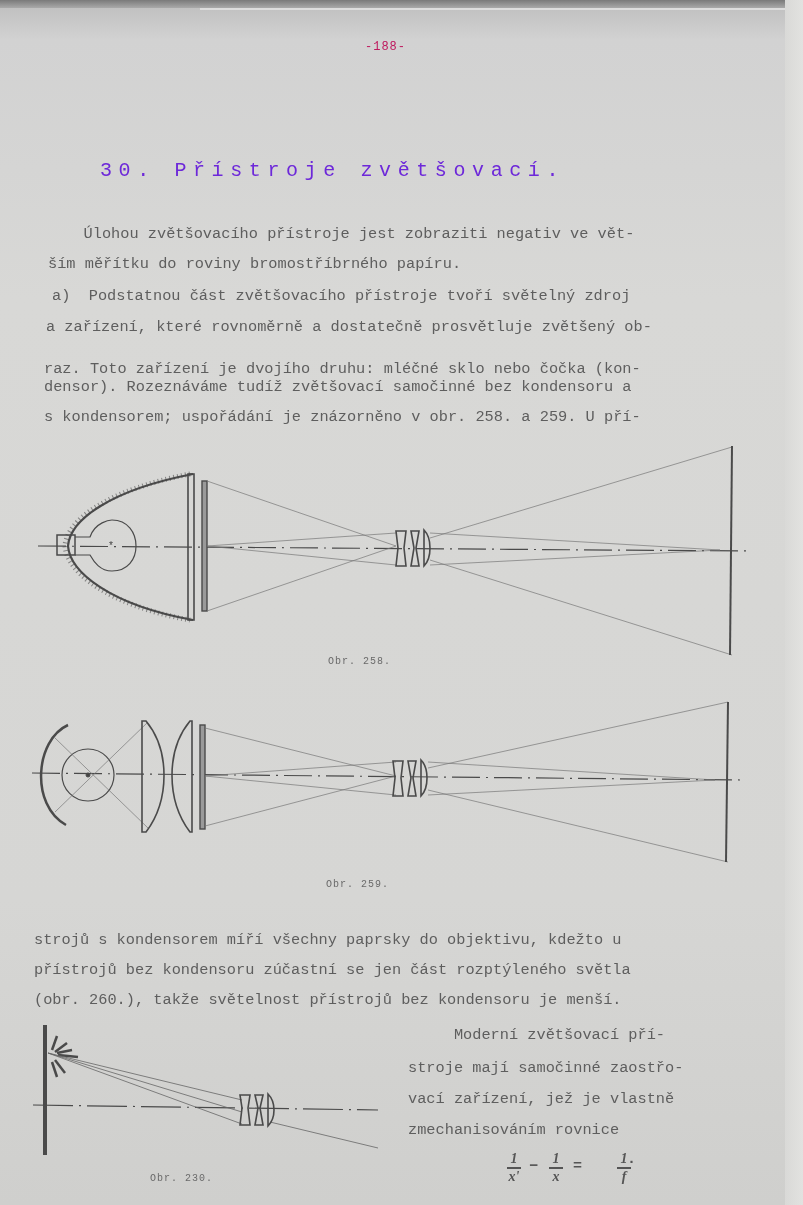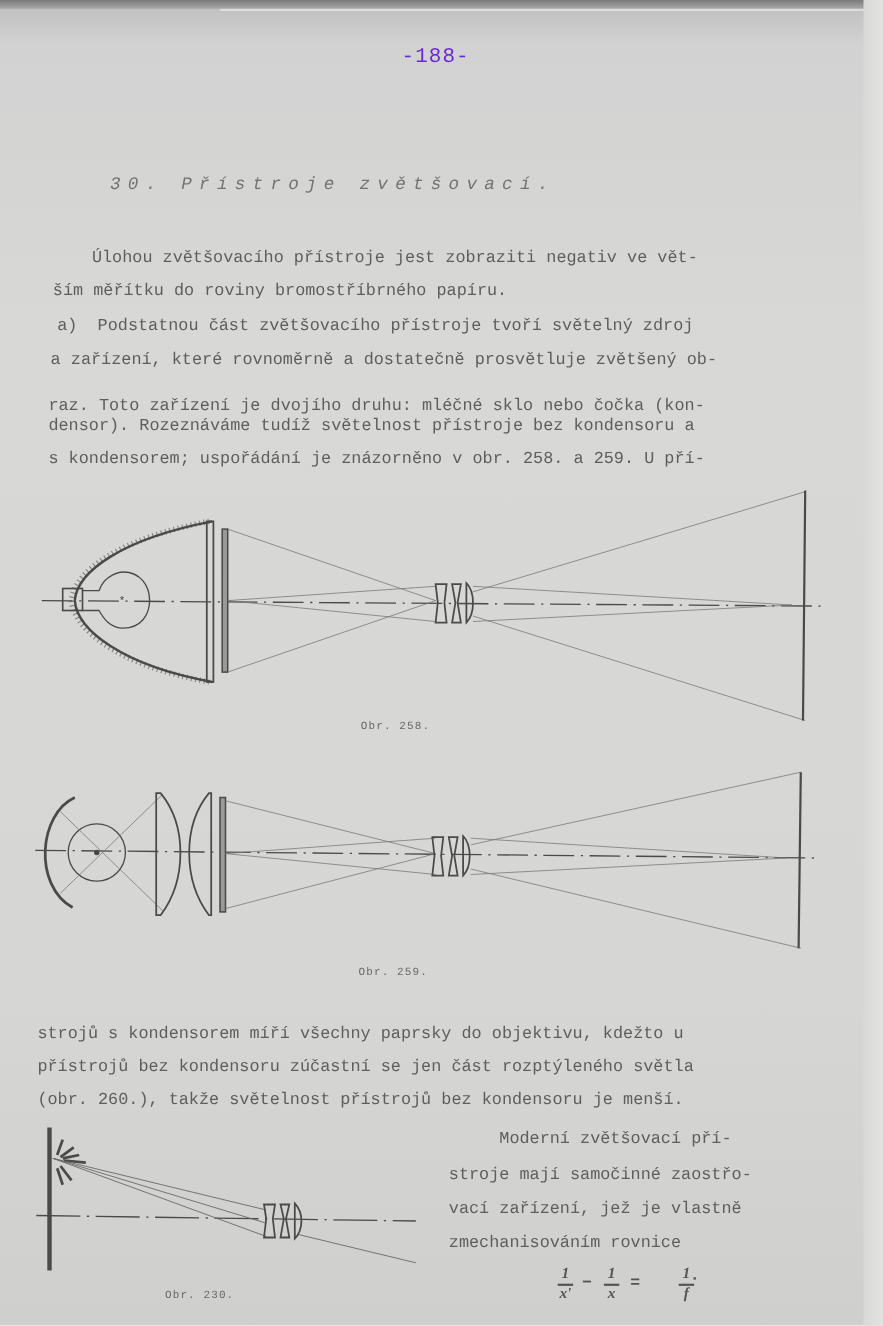--- a/index.html
+++ b/index.html
@@ -8,22 +8,22 @@
       background: linear-gradient(180deg, #bdbdbd 0px, #d2d2d2 40px, #d8d8d6 300px, #d6d6d4 900px, #cfcfcd 1205px);
       position: relative;
       font-family: "Liberation Mono", "DejaVu Sans Mono", monospace;
       color: #5a5a5a;
     }
     .top-edge { position: absolute; left: 0; top: 0; width: 803px; height: 8px;
       background: linear-gradient(180deg, #7a7a7a, #a9a9a9); }
     .top-edge-line { position: absolute; left: 200px; top: 8px; width: 603px; height: 2px; background: #e8e8e8; opacity: .7; }
     .right-edge { position: absolute; right: 0; top: 0; width: 18px; height: 1205px;
       background: linear-gradient(90deg, #d9d9d7, #e2e2e0); }
-    .page-number { position: absolute; left: 365px; top: 40px; font-size: 19px; letter-spacing: 1px; color: #6d28d9; }
-    .heading { position: absolute; left: 100px; top: 159px; font-size: 16px; letter-spacing: 6.6px; color: #737373; white-space: pre; font-style: italic; }
+    .page-number { position: absolute; left: 365px; top: 40px; font-size: 12px; letter-spacing: 1px; color: #be185d; }
+    .heading { position: absolute; left: 100px; top: 159px; font-size: 20px; letter-spacing: 6.6px; color: #6d28d9; white-space: pre; }
     .line { position: absolute; font-size: 15.3px; white-space: pre; color: #5e5e5e; }
     .caption { position: absolute; font-size: 10px; color: #6a6a6a; letter-spacing: 1px; }
     .figure { position: absolute; }
     .formula { position: absolute; left: 505px; top: 1148px; width: 150px; height: 42px; }
     .frac { position: absolute; text-align: center; font-family: "Liberation Serif", serif; font-style: italic; font-weight: bold; font-size: 14px; color: #555; line-height: 14px; }
     .frac .bar { display: block; height: 2px; background: #555; margin: 1px 0; }
     .op { position: absolute; font-size: 15px; color: #555; font-weight: bold; }
   </style>
 </head>
 <body>
@@ -34,21 +34,21 @@
 
 <div class="page-number">-188-</div>
 <div class="heading">30. Přístroje zvětšovací.</div>
 
 <div class="line" style="left:56px;top:225px;">   Úlohou zvětšovacího přístroje jest zobraziti negativ ve vět-</div>
 <div class="line" style="left:48px;top:255px;">ším měřítku do roviny bromostříbrného papíru.</div>
 
 <div class="line" style="left:52px;top:287px;">a)  Podstatnou část zvětšovacího přístroje tvoří světelný zdroj</div>
 <div class="line" style="left:46px;top:318px;">a zařízení, které rovnoměrně a dostatečně prosvětluje zvětšený ob-</div>
 <div class="line" style="left:44px;top:360px;">raz. Toto zařízení je dvojího druhu: mléčné sklo nebo čočka (kon-</div>
-<div class="line" style="left:44px;top:378px;">densor). Rozeznáváme tudíž světelnost přístroje bez kondensoru a</div>
+<div class="line" style="left:44px;top:378px;">densor). Rozeznáváme tudíž zvětšovací samočinné bez kondensoru a</div>
 <div class="line" style="left:44px;top:408px;">s kondensorem; uspořádání je znázorněno v obr. 258. a 259. U pří-</div>
 
 <svg class="figure" style="left:30px;top:440px;" width="740" height="220" viewBox="30 440 740 220">
   <g stroke="#4a4a4a" fill="none">
 
     <line x1="38" y1="546" x2="750" y2="551" stroke-width="1.2" stroke-dasharray="28 6 2 6"></line>
 
     <path d="M193 474 C110 490 70 520 68 546 C70 572 110 605 193 620" stroke-width="2.2"></path>
     <path d="M193 474 C110 490 70 520 68 546 C70 572 110 605 193 620" stroke-width="5" stroke-dasharray="1 3" transform="translate(-3,0)" opacity=".6"></path>
 

